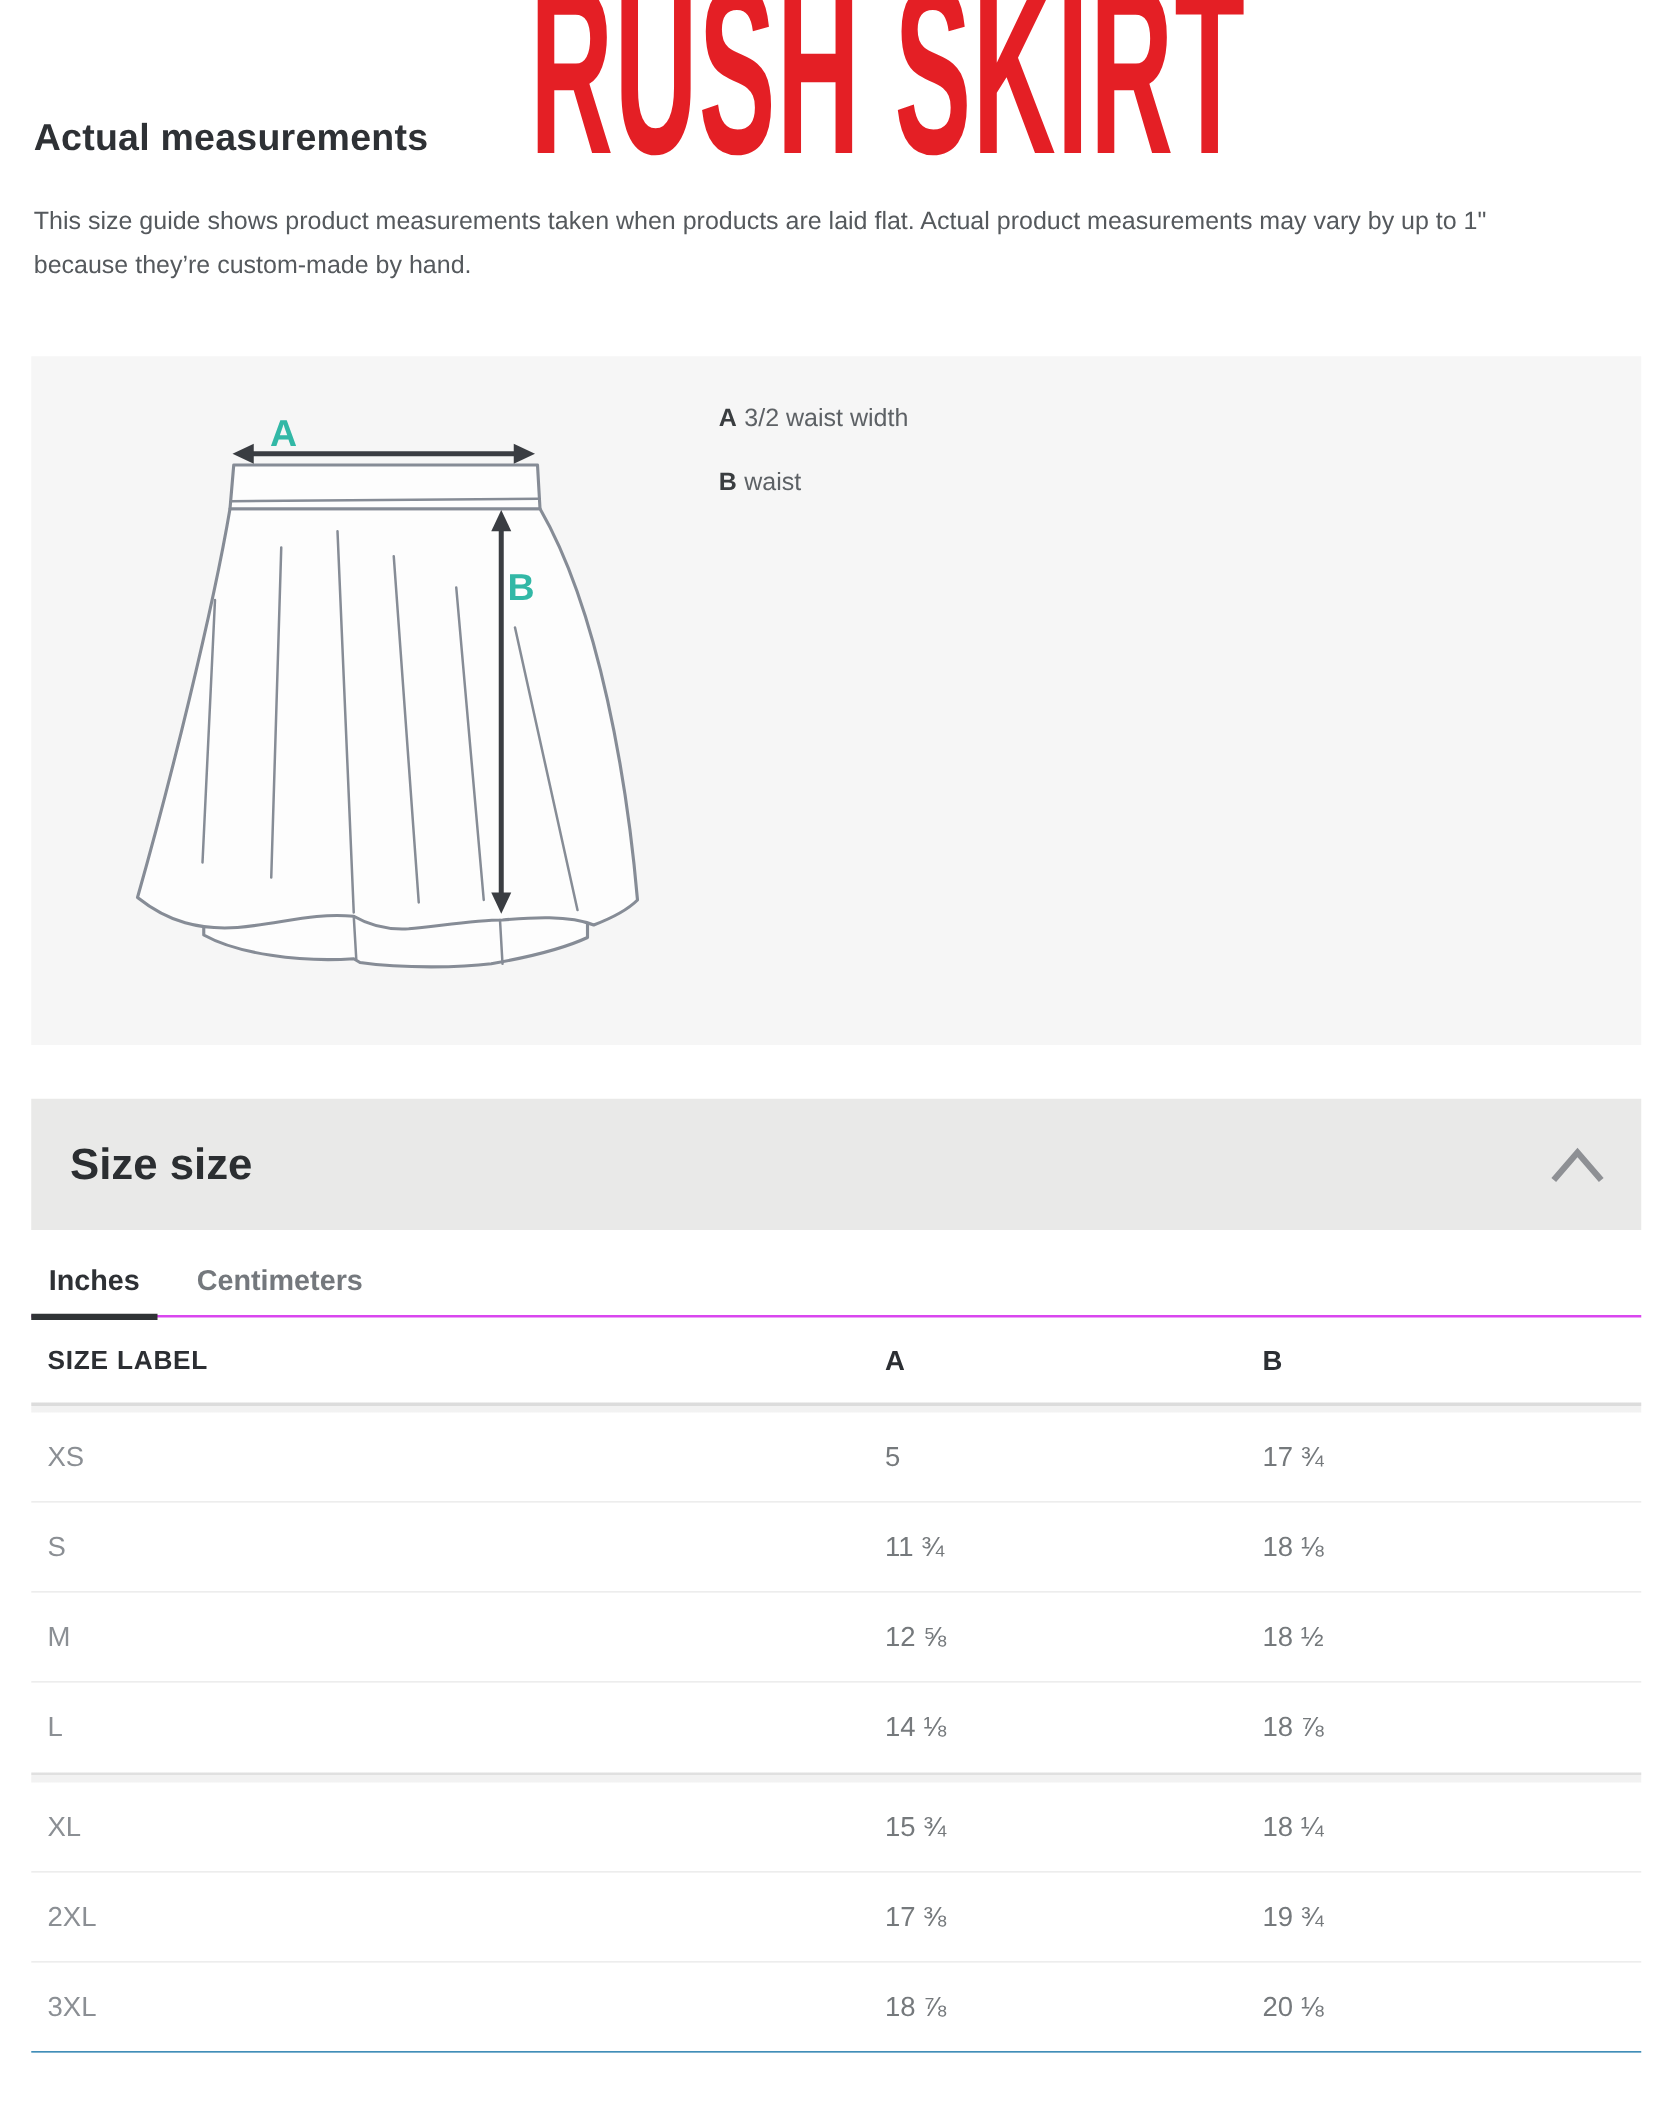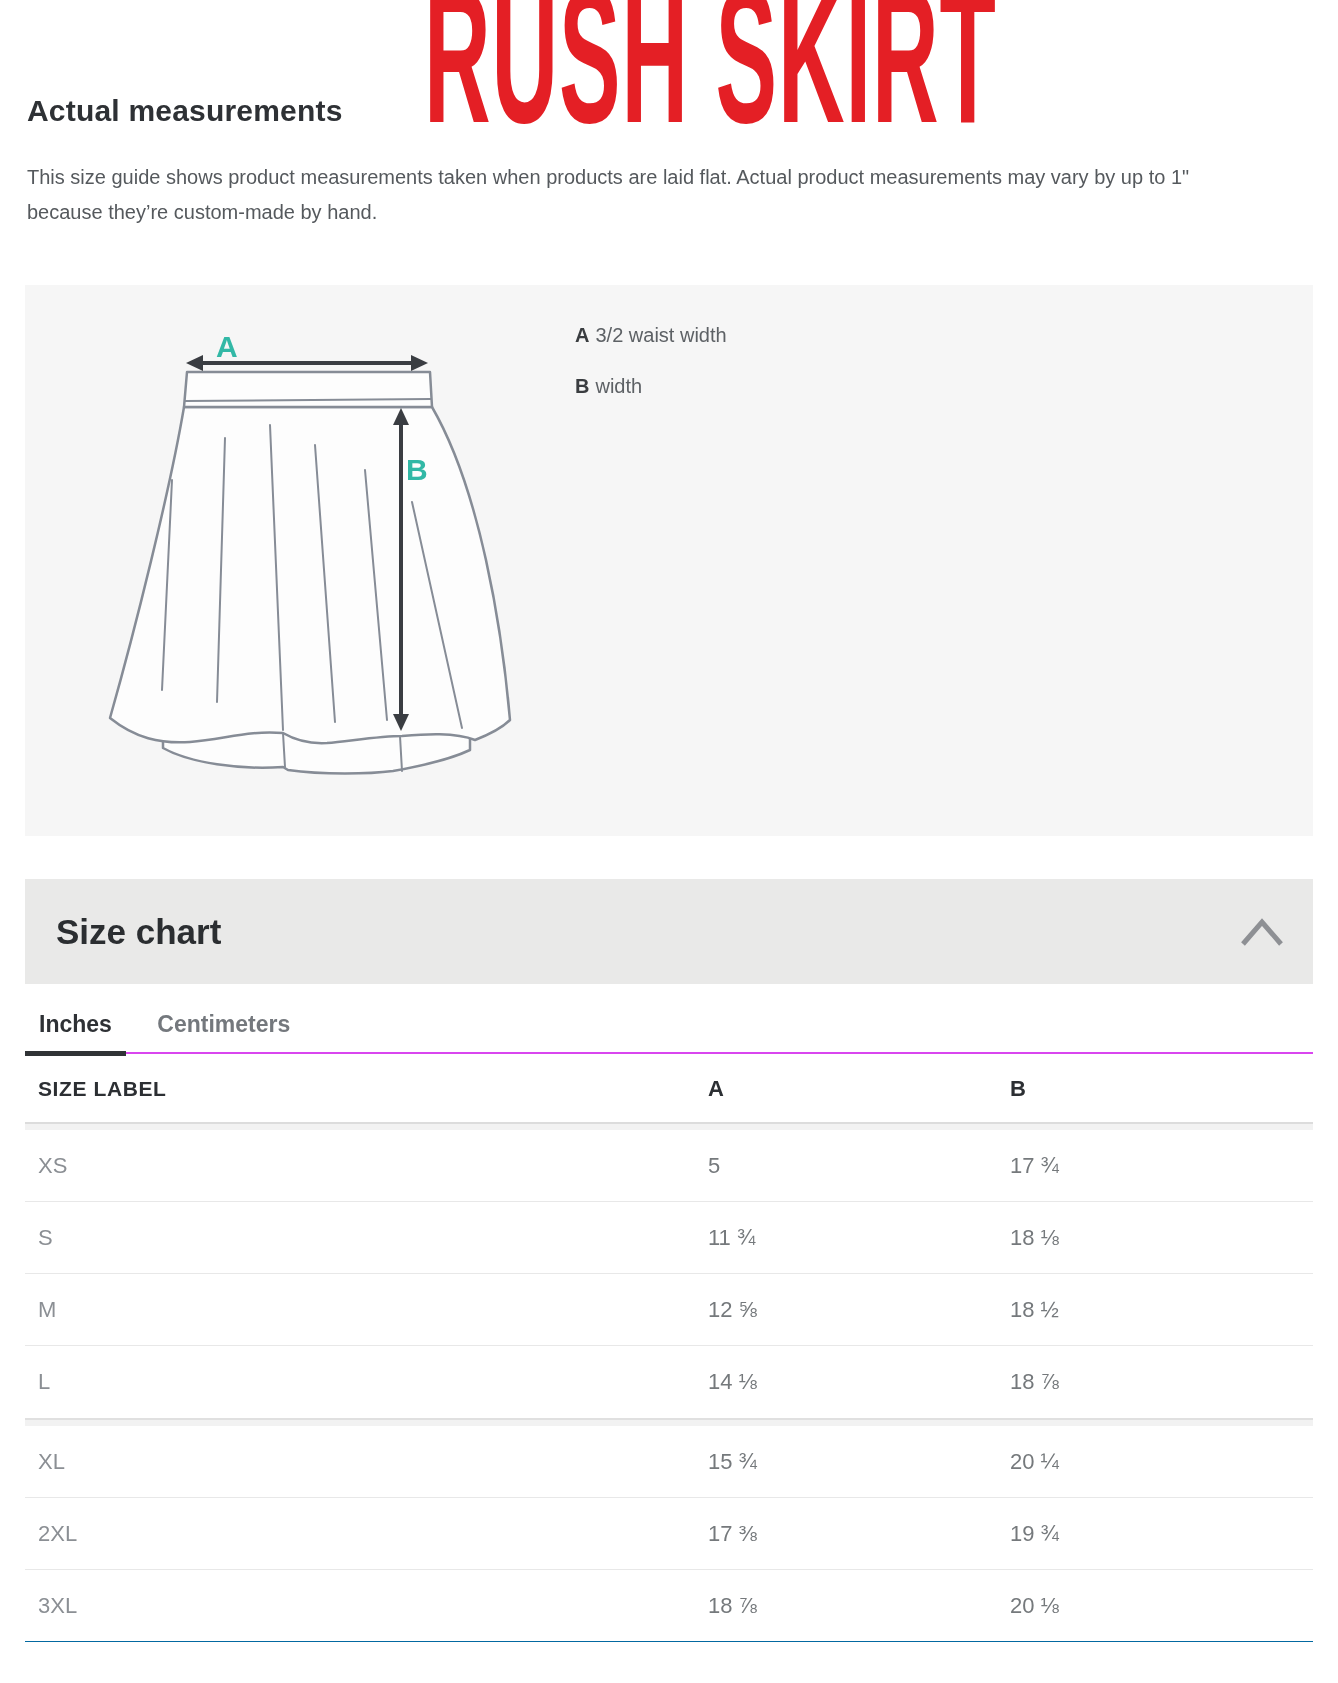--- a/index.html
+++ b/index.html
@@ -105,26 +105,26 @@
         <line class="meas" x1="311" y1="93" x2="311" y2="386"></line>
         <polygon class="meas-head" points="311,78 303,95 319,95"></polygon>
         <polygon class="meas-head" points="311,401 303,384 319,384"></polygon>
       </g>
       <text class="diagram-label" x="126" y="27">A</text>
       <text class="diagram-label" x="316" y="150">B</text>
     </svg>
 
     <div class="legend">
       <p><span class="key">A</span><span>3/2 waist width</span></p>
-      <p><span class="key">B</span><span>width</span></p>
+      <p><span class="key">B</span><span>waist</span></p>
     </div>
   </div>
 
   <div class="size-chart-bar">
-    <div class="size-chart-title">Size chart</div>
+    <div class="size-chart-title">Size size</div>
     <svg class="chevron" width="46" height="32" viewBox="0 0 46 32">
       <polyline points="4,29 23,7 42,29" fill="none" stroke="#8e9094" stroke-width="5"></polyline>
     </svg>
   </div>
 
   <div class="tabs">
     <span class="tab active">Inches</span>
     <span class="tab inactive">Centimeters</span>
   </div>
 
@@ -153,21 +153,21 @@
     </div>
     <div class="trow no-border">
       <span class="cell row-size">L</span>
       <span class="cell col-a">14 ⅛</span>
       <span class="cell col-b">18 ⅞</span>
     </div>
     <div class="row-band"></div>
     <div class="trow">
       <span class="cell row-size">XL</span>
       <span class="cell col-a">15 ¾</span>
-      <span class="cell col-b">20 ¼</span>
+      <span class="cell col-b">18 ¼</span>
     </div>
     <div class="trow">
       <span class="cell row-size">2XL</span>
       <span class="cell col-a">17 ⅜</span>
       <span class="cell col-b">19 ¾</span>
     </div>
     <div class="trow last">
       <span class="cell row-size">3XL</span>
       <span class="cell col-a">18 ⅞</span>
       <span class="cell col-b">20 ⅛</span>

